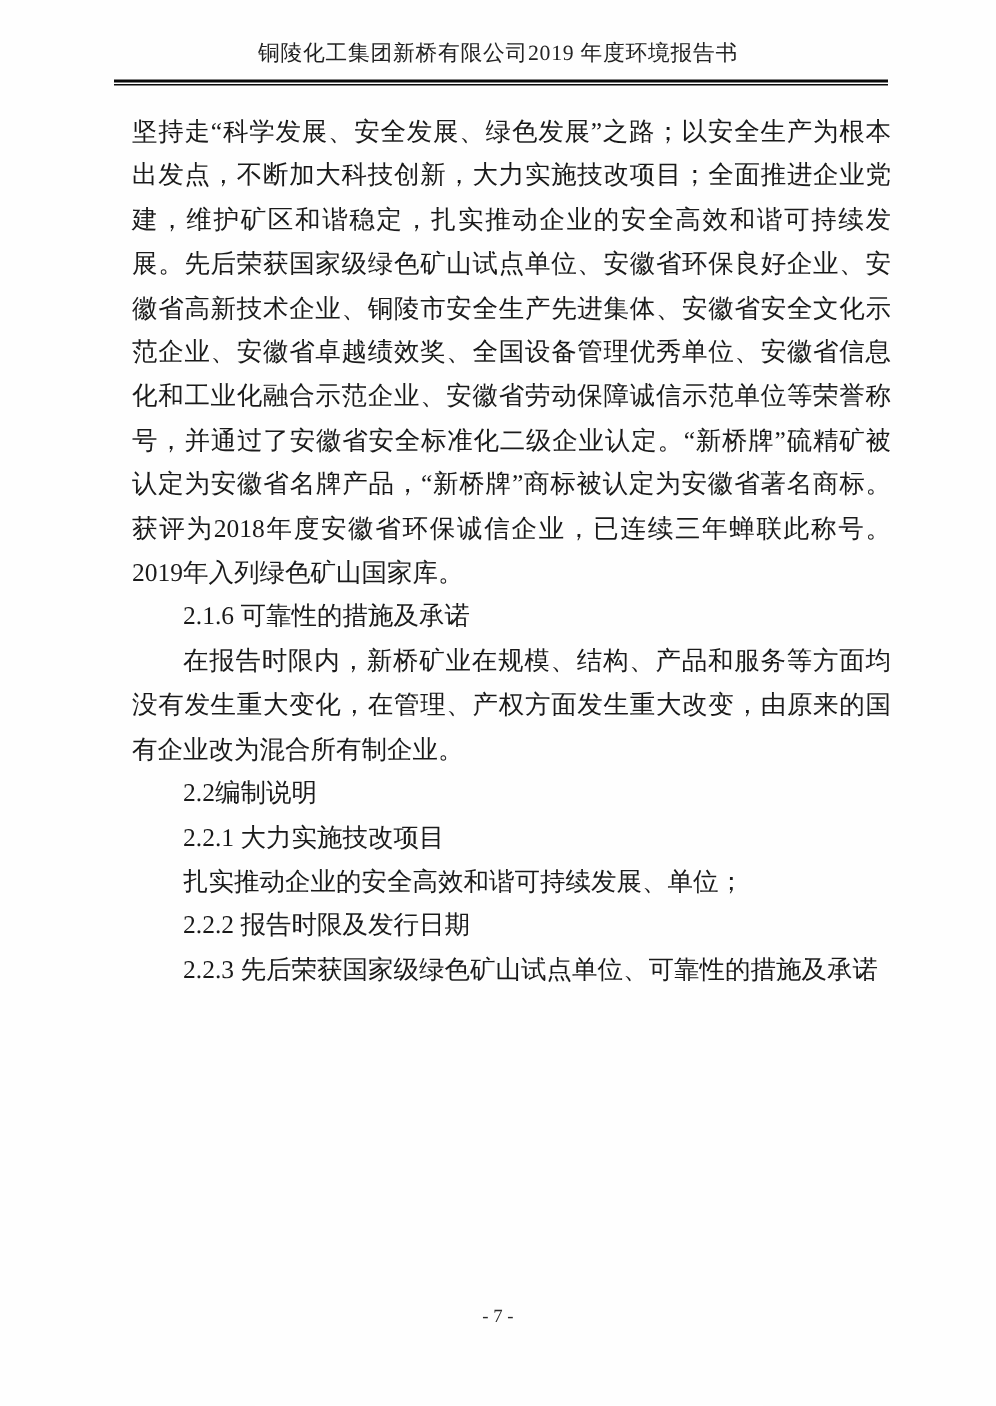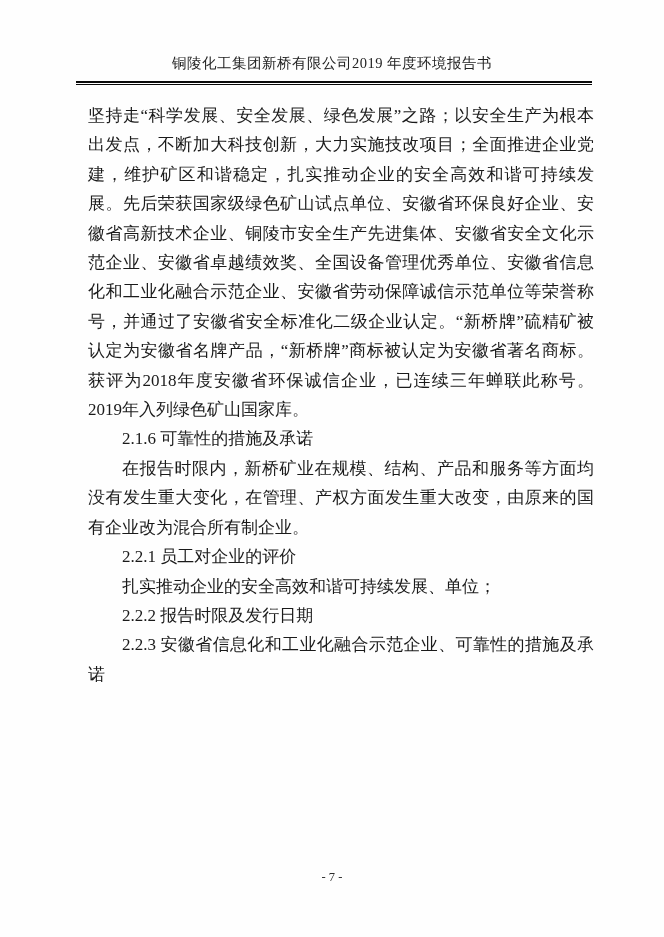--- a/index.html
+++ b/index.html
@@ -14,21 +14,21 @@
     overflow: hidden;
     font-family: "Liberation Serif", "DejaVu Serif", serif;
     color: #1a1a1a;
   }
   .page {
     position: absolute;
     inset: 0;
     background: #fefefe;
   }
   .report-header {
-    padding-top: 54px;
+    padding-top: 26px;
     text-align: center;
   }
   .report-header .title {
     font-size: 14.5px;
     font-weight: normal;
     letter-spacing: 0.5px;
     color: #222222;
     margin: 0;
   }
   .header-rule {
@@ -69,23 +69,24 @@
   <div class="report-header">
     <h1 class="title">铜陵化工集团新桥有限公司2019 年度环境报告书</h1>
   </div>
 
   <div class="header-rule"></div>
 
   <div class="content">
       <p class="">坚持走“科学发展、安全发展、绿色发展”之路；以安全生产为根本出发点，不断加大科技创新，大力实施技改项目；全面推进企业党建，维护矿区和谐稳定，扎实推动企业的安全高效和谐可持续发展。先后荣获国家级绿色矿山试点单位、安徽省环保良好企业、安徽省高新技术企业、铜陵市安全生产先进集体、安徽省安全文化示范企业、安徽省卓越绩效奖、全国设备管理优秀单位、安徽省信息化和工业化融合示范企业、安徽省劳动保障诚信示范单位等荣誉称号，并通过了安徽省安全标准化二级企业认定。“新桥牌”硫精矿被认定为安徽省名牌产品，“新桥牌”商标被认定为安徽省著名商标。获评为2018年度安徽省环保诚信企业，已连续三年蝉联此称号。2019年入列绿色矿山国家库。</p>
       <p class="indent">2.1.6 可靠性的措施及承诺</p>
       <p class="indent">在报告时限内，新桥矿业在规模、结构、产品和服务等方面均没有发生重大变化，在管理、产权方面发生重大改变，由原来的国有企业改为混合所有制企业。</p>
-      <p class="indent">2.2.1 员工对企业的评价</p>
+      <p class="indent">2.2编制说明</p>
+      <p class="indent">2.2.1 大力实施技改项目</p>
       <p class="indent">扎实推动企业的安全高效和谐可持续发展、单位；</p>
       <p class="indent">2.2.2 报告时限及发行日期</p>
-      <p class="indent">2.2.3 安徽省信息化和工业化融合示范企业、可靠性的措施及承诺</p>
+      <p class="indent">2.2.3 先后荣获国家级绿色矿山试点单位、可靠性的措施及承诺</p>
     </div>
 
   <div class="page-footer">
     <span>- 7 -</span>
   </div>
 
 </div>
 
 </body></html>

